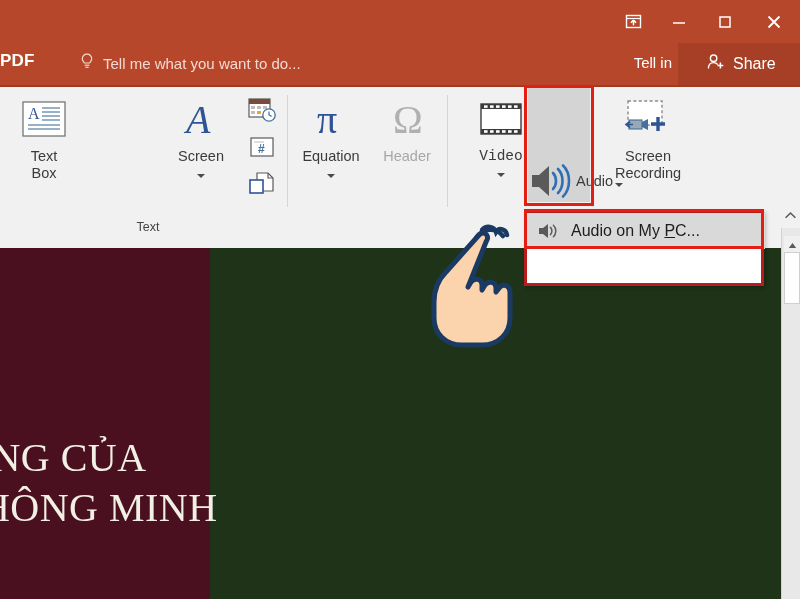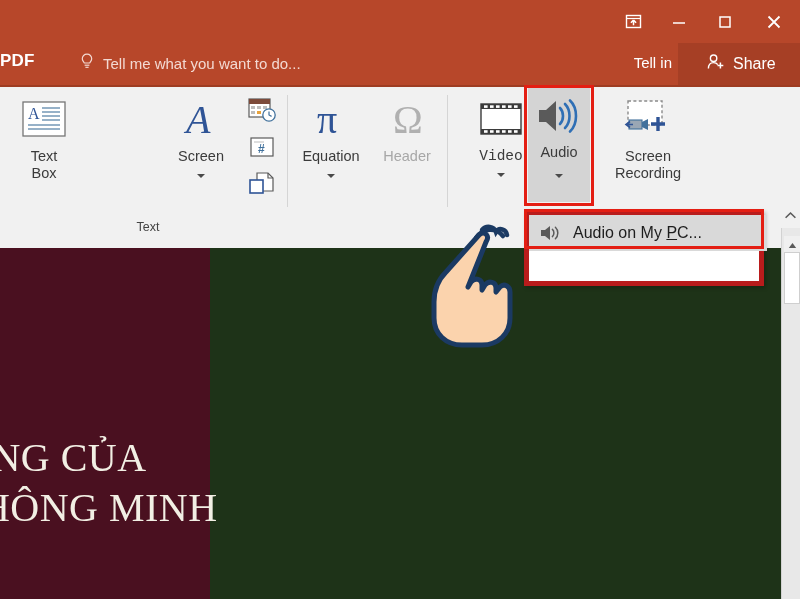--- a/index.html
+++ b/index.html
@@ -99,21 +99,21 @@
 
   
   .smallcol { position: absolute; left: 240px; top: 6px; width: 44px; }
   .smallcol .s { height: 37px; display: flex; align-items: center; justify-content: center; }
 
   
   .menu {
     position: absolute; left: 524px; top: 210px;
     width: 240px; height: 76px;
     background: #ffffff;
-    border: 5px solid #b91c1c;
+    border: 3px solid #b91c1c;
     box-shadow: 2px 2px 4px rgba(0,0,0,.22);
     z-index: 40;
   }
   .menu-item {
     position: absolute; left: 0; width: 238px; height: 36px;
     display: flex; align-items: center;
     font-size: 16px; color: #1d1d1d;
   }
   .menu-item .mico { width: 44px; display: flex; justify-content: center; align-items: center; }
   .mi-1 { top: 0; background: #d9d9d9; }
@@ -389,21 +389,21 @@
           <span>Screen</span><br>
           <span>Recording</span>
         </div>
       </div>
 
       <div class="grp-label" style="left:8px; width:280px;">Text</div>
     </div>
   </div>
 
   <div class="audio-btn">
-    <div style="display:flex;flex-direction:column;align-items:center;height:100%;">
+    <div style="display:flex;flex-direction:row;align-items:center;height:100%;margin-top:36px;">
       <div style="height:56px;display:flex;align-items:center;justify-content:center;">
         <svg width="48" height="40" viewBox="0 0 48 40" aria-hidden="true">
           <path d="M4 14 H11 L21 5 V35 L11 26 H4 Z" fill="#5a5a5a"></path>
           <path d="M25 12 C29 16 29 24 25 28" fill="none" stroke="#2f6fb5" stroke-width="2.6" stroke-linecap="round"></path>
           <path d="M30 8 C36 14 36 26 30 32" fill="none" stroke="#2f6fb5" stroke-width="2.6" stroke-linecap="round"></path>
           <path d="M35 4.5 C43 12 43 28 35 35.5" fill="none" stroke="#2f6fb5" stroke-width="2.6" stroke-linecap="round"></path>
         </svg>
       </div>
       <div style="font-size:14.5px;color:#3b3b3b;line-height:17px;">
         <span>Audio</span>

